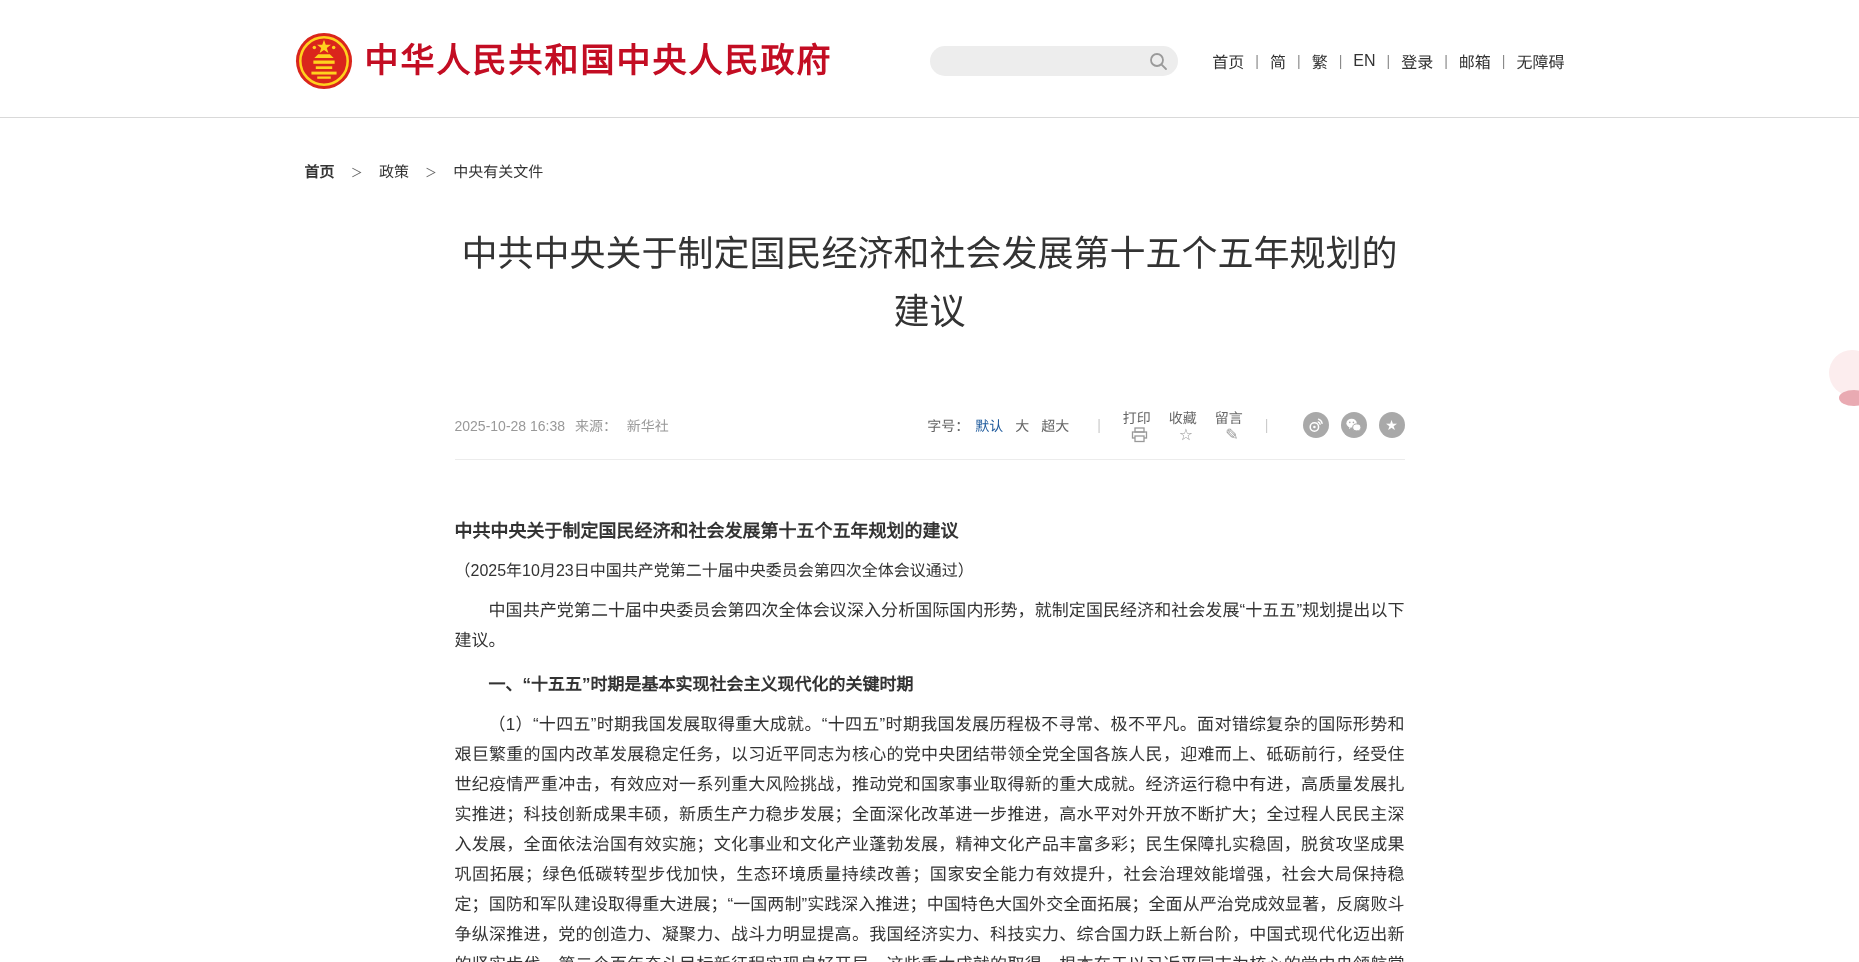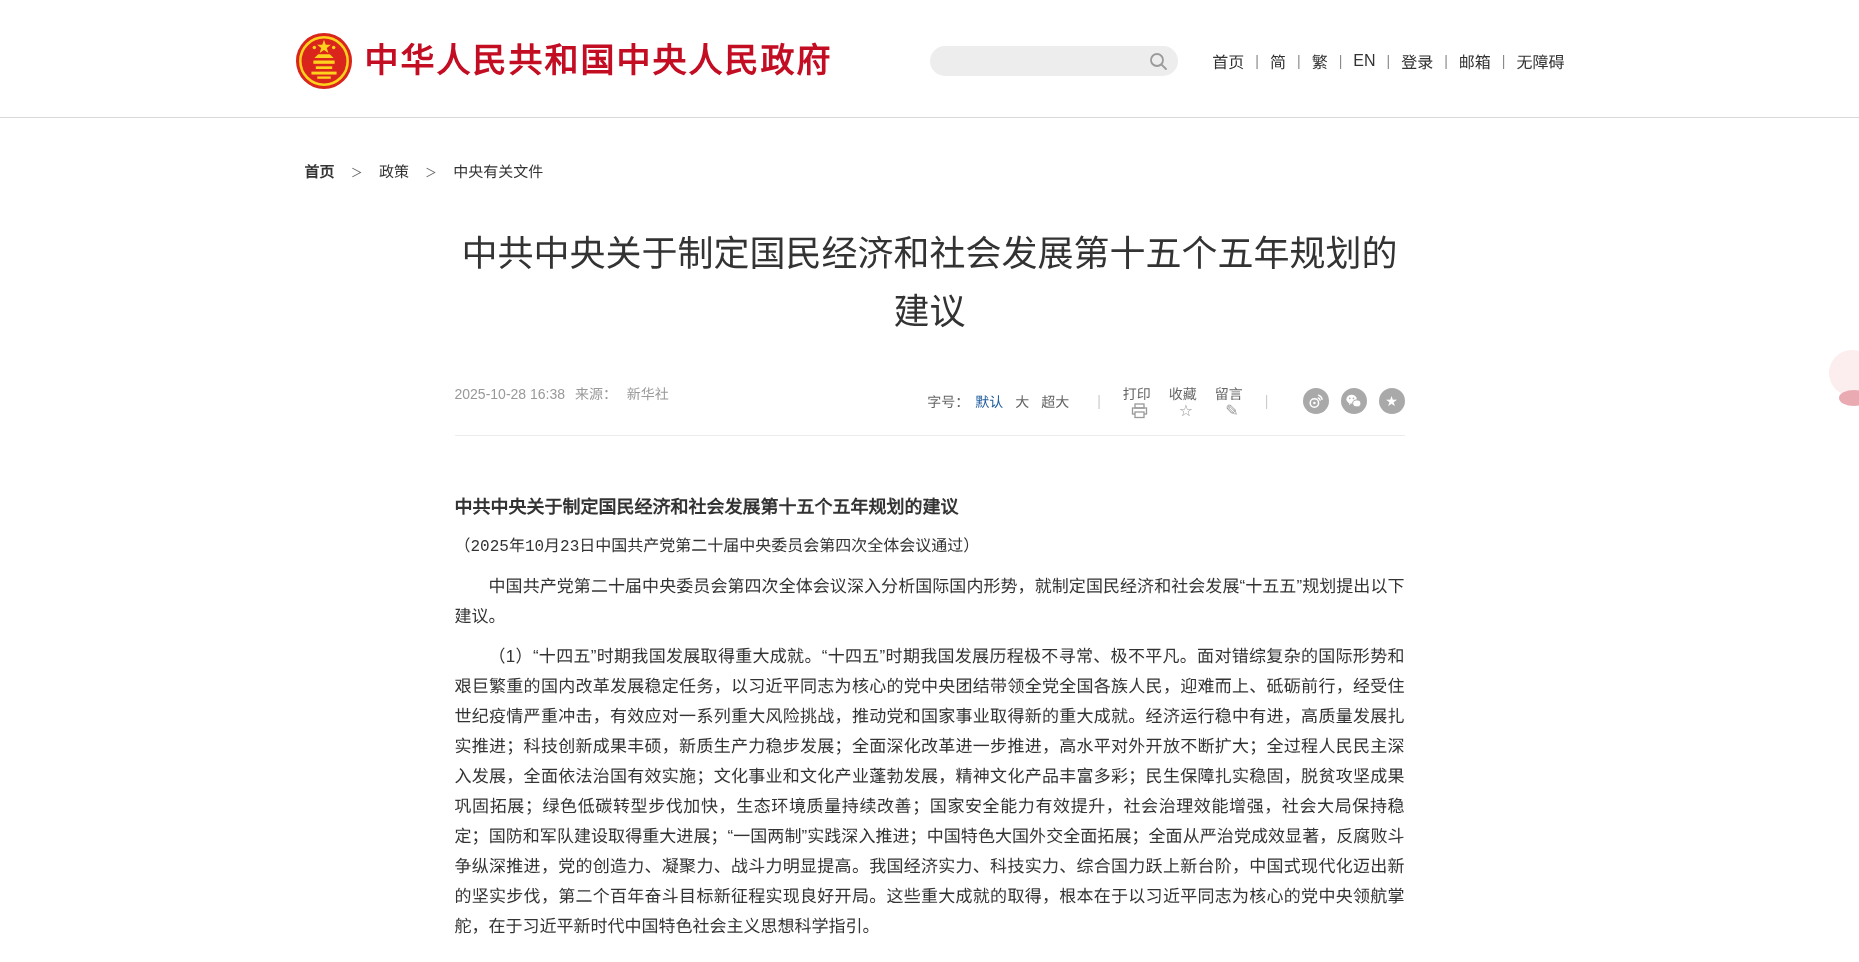--- a/index.html
+++ b/index.html
@@ -27,37 +27,37 @@
   
   .crumb-wrap { width:1270px; margin:16px auto; padding:26px 10px 0; font-size:15px; }
   .crumb-wrap a { color:#333; text-decoration:none; cursor:pointer; }
   .crumb-home { font-weight:bold; }
   .crumb-sep { color:#666; margin:0 12px; font-size:12px; }
 
   
   .article { width:950px; margin:0 auto; }
   .art-title { margin-top:44px; text-align:center; font-size:36px; line-height:58px; color:#333; font-weight:400; }
 
-  .meta-row { margin-top:42px; display:flex; justify-content:space-between; font-size:14px; color:#999; padding-bottom:16px; border-bottom:1px solid #ececec; }
+  .meta-row { margin-top:66px; display:flex; align-items:center; justify-content:space-between; font-size:14px; color:#999; padding-bottom:16px; border-bottom:1px solid #ececec; }
   .meta-left span { margin-right:6px; }
   .meta-right { display:flex; align-items:center; color:#666; }
   .fs-default { color:#1e5a9c; font-weight:normal; margin:0 6px; cursor:pointer; }
   .fs-opt { color:#666; margin:0 6px; cursor:pointer; }
   .meta-divider { color:#ccc; margin:0 22px; }
   .tool { display:flex; align-items:center; cursor:pointer; color:#666;flex-direction:column; }
   .tool + .tool { margin-left:18px; }
   .tool .ticon { margin-left:6px; color:#999; font-size:16px; line-height:1; display:flex; align-items:center; }
   .share-icons { display:flex; align-items:center; }
   .share-circle { width:26px; height:26px; border-radius:50%; background:#a9a9a9; display:flex; align-items:center; justify-content:center; margin-left:12px; cursor:pointer; color:#fff; font-size:14px; }
 
   
   .art-body { margin-top:56px; font-size:17px; line-height:30px; color:#333; }
   .art-body p { text-indent:2em; text-align:justify; margin-bottom:10px; }
   .doc-title { text-align:center; text-indent:0 !important; font-weight:bold; font-size:18px; margin-top:14px; margin-bottom:8px; }
-  .doc-subtitle { text-align:center; text-indent:0 !important; font-size:16px; font-family:Liberation Mono, monospace; margin-bottom:20px; }
+  .doc-subtitle { text-align:center; text-indent:0 !important; font-size:16px; font-family:Liberation Sans, sans-serif; margin-bottom:20px; }
   .sec-head { font-weight:bold; margin-top:14px; margin-bottom:12px; }
 
   
   .float-widget { position:absolute; right:-22px; top:350px; width:52px; height:64px; pointer-events:none; }
   .float-widget .fw-top { width:46px; height:46px; border-radius:50%; background:#fcedee; }
   .float-widget .fw-bottom { width:30px; height:16px; border-radius:50% 50% 50% 50%; background:#e9aab2; margin:-6px 0 0 10px; }
 </style>
 </head>
 <body>
 
@@ -184,20 +184,21 @@
             <span>★</span>
           </span>
         </span>
       </div>
     </div>
 
     <div class="art-body">
       <p class="doc-title">中共中央关于制定国民经济和社会发展第十五个五年规划的建议</p>
       <p class="doc-subtitle">（2025年10月23日中国共产党第二十届中央委员会第四次全体会议通过）</p>
       <p>中国共产党第二十届中央委员会第四次全体会议深入分析国际国内形势，就制定国民经济和社会发展“十五五”规划提出以下建议。</p>
+      <p class="sec-head">一、“十五五”时期是基本实现社会主义现代化的关键时期</p>
       <p>（1）“十四五”时期我国发展取得重大成就。“十四五”时期我国发展历程极不寻常、极不平凡。面对错综复杂的国际形势和艰巨繁重的国内改革发展稳定任务，以习近平同志为核心的党中央团结带领全党全国各族人民，迎难而上、砥砺前行，经受住世纪疫情严重冲击，有效应对一系列重大风险挑战，推动党和国家事业取得新的重大成就。经济运行稳中有进，高质量发展扎实推进；科技创新成果丰硕，新质生产力稳步发展；全面深化改革进一步推进，高水平对外开放不断扩大；全过程人民民主深入发展，全面依法治国有效实施；文化事业和文化产业蓬勃发展，精神文化产品丰富多彩；民生保障扎实稳固，脱贫攻坚成果巩固拓展；绿色低碳转型步伐加快，生态环境质量持续改善；国家安全能力有效提升，社会治理效能增强，社会大局保持稳定；国防和军队建设取得重大进展；“一国两制”实践深入推进；中国特色大国外交全面拓展；全面从严治党成效显著，反腐败斗争纵深推进，党的创造力、凝聚力、战斗力明显提高。我国经济实力、科技实力、综合国力跃上新台阶，中国式现代化迈出新的坚实步伐，第二个百年奋斗目标新征程实现良好开局。这些重大成就的取得，根本在于以习近平同志为核心的党中央领航掌舵，在于习近平新时代中国特色社会主义思想科学指引。</p>
     </div>
   </div>
 
   <div class="float-widget">
     <div class="fw-top"></div>
     <div class="fw-bottom"></div>
   </div>
 
 </div>

